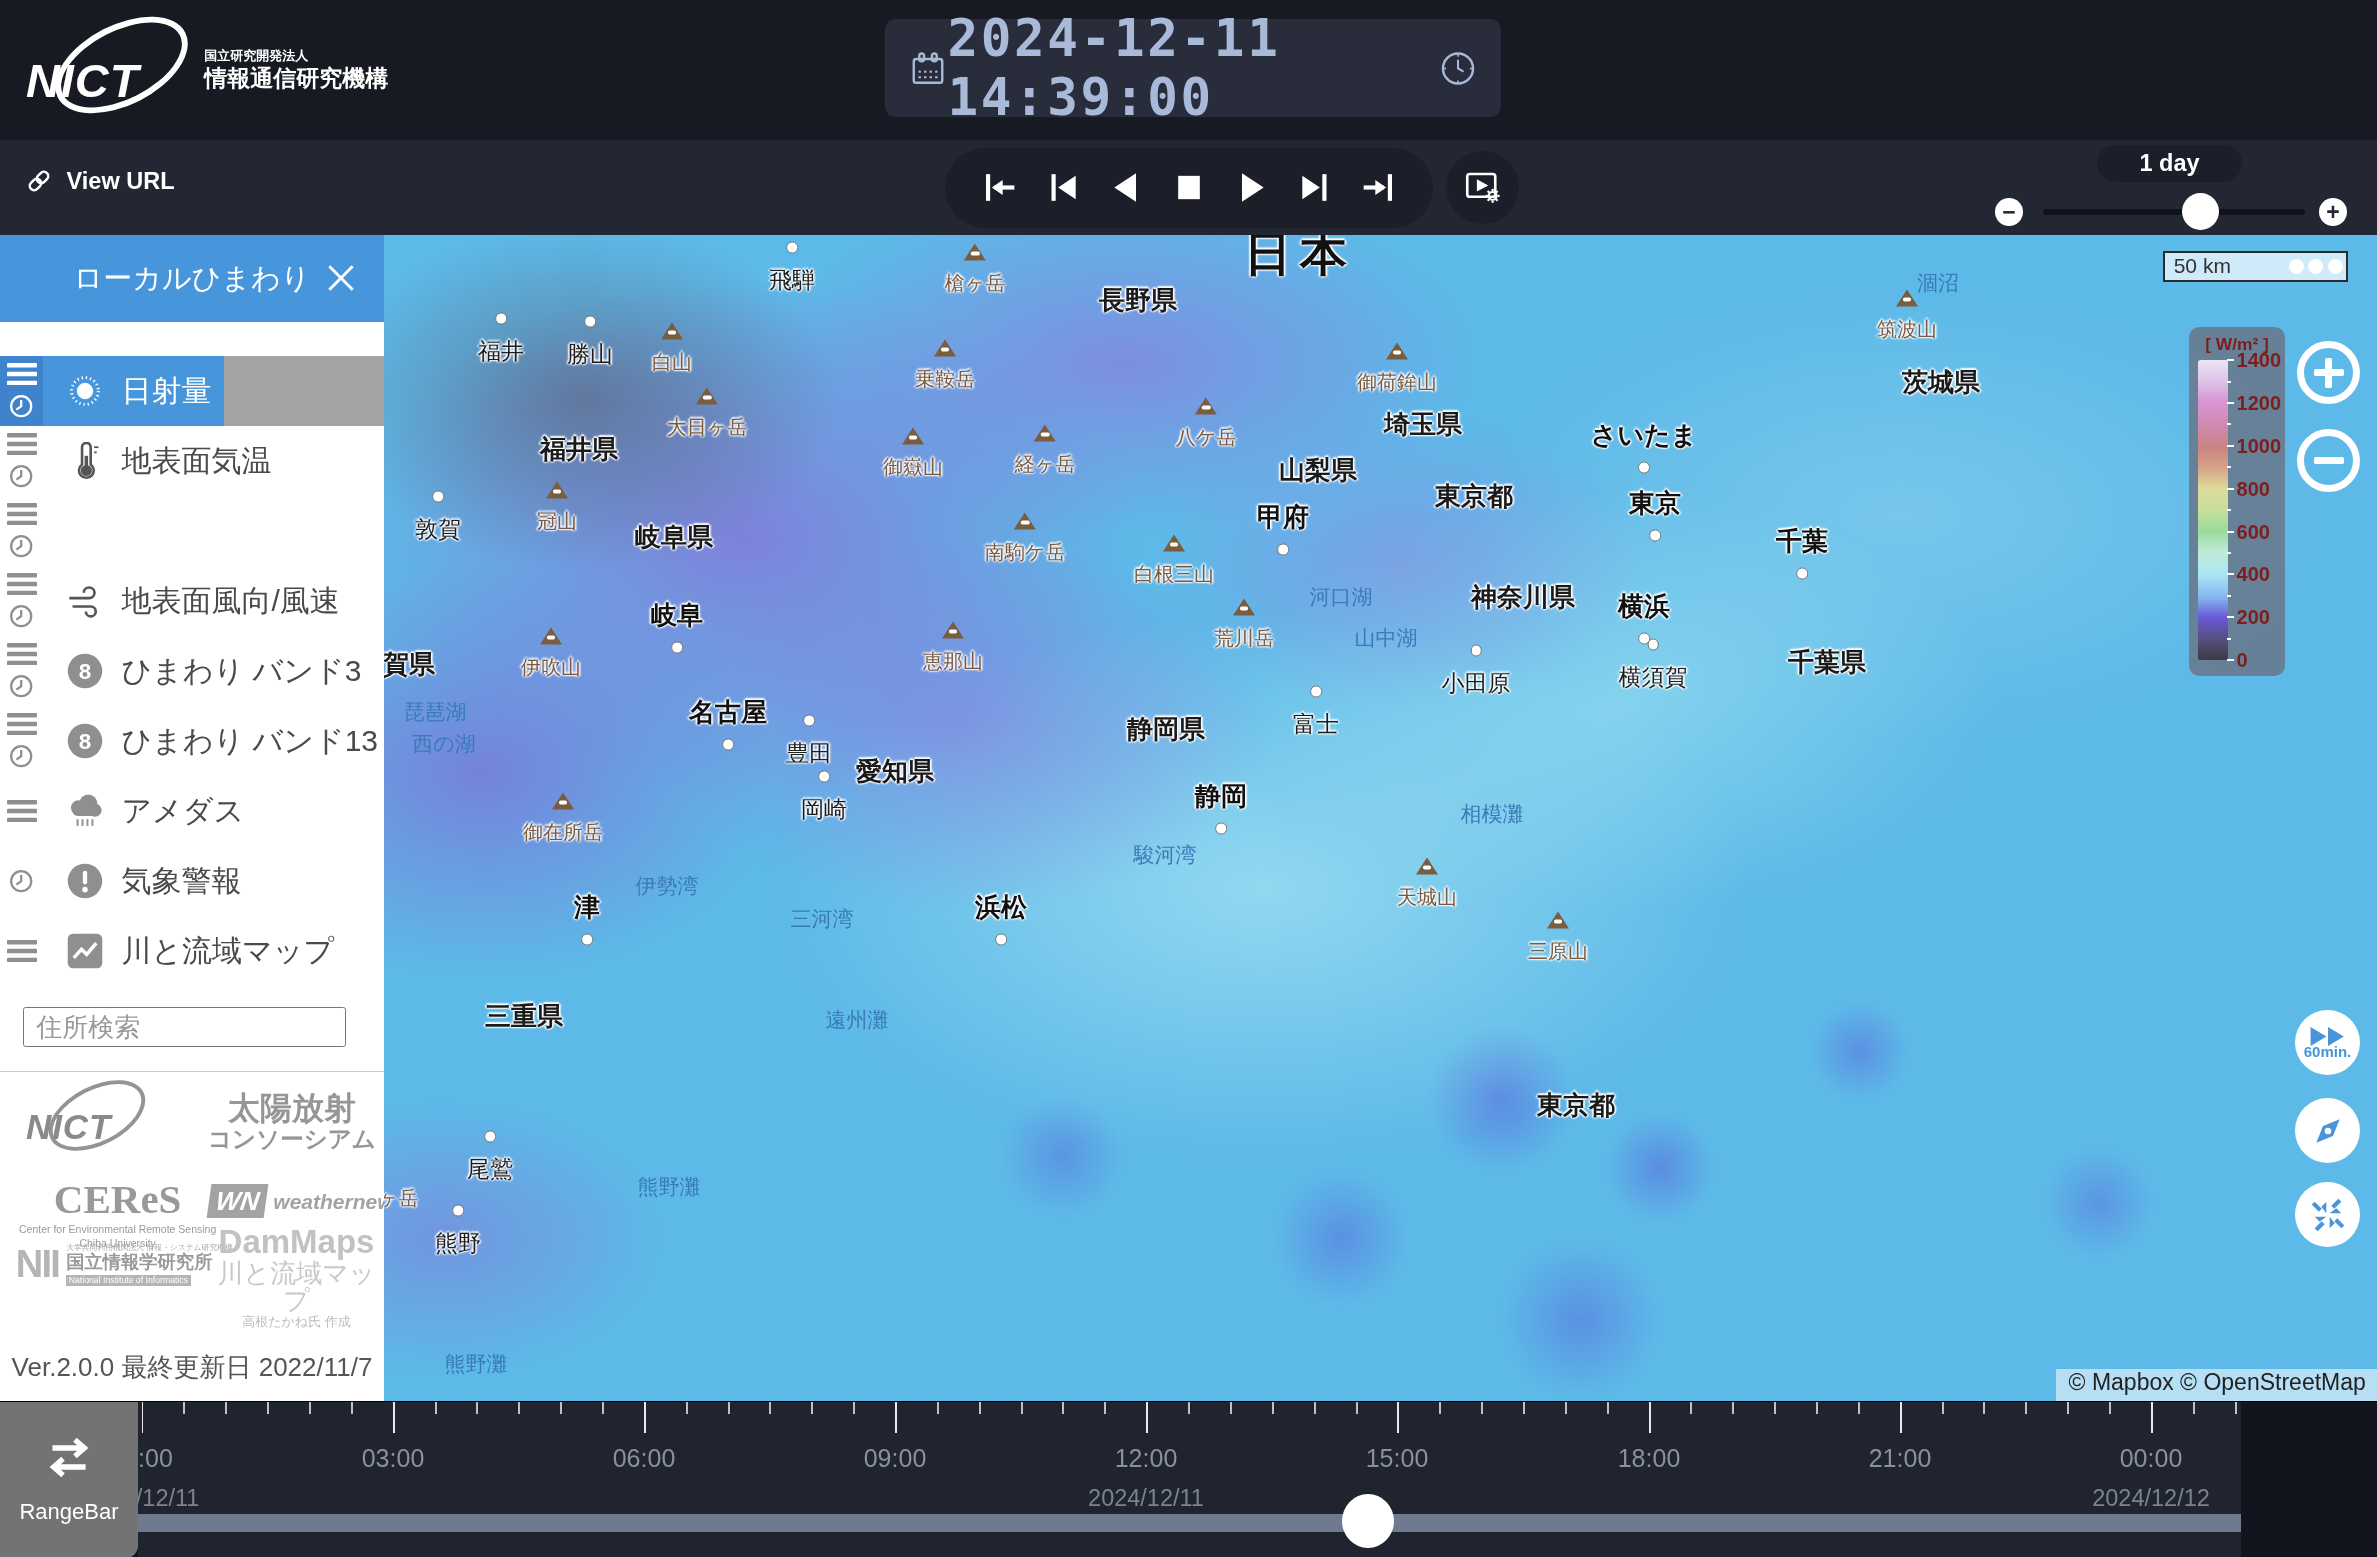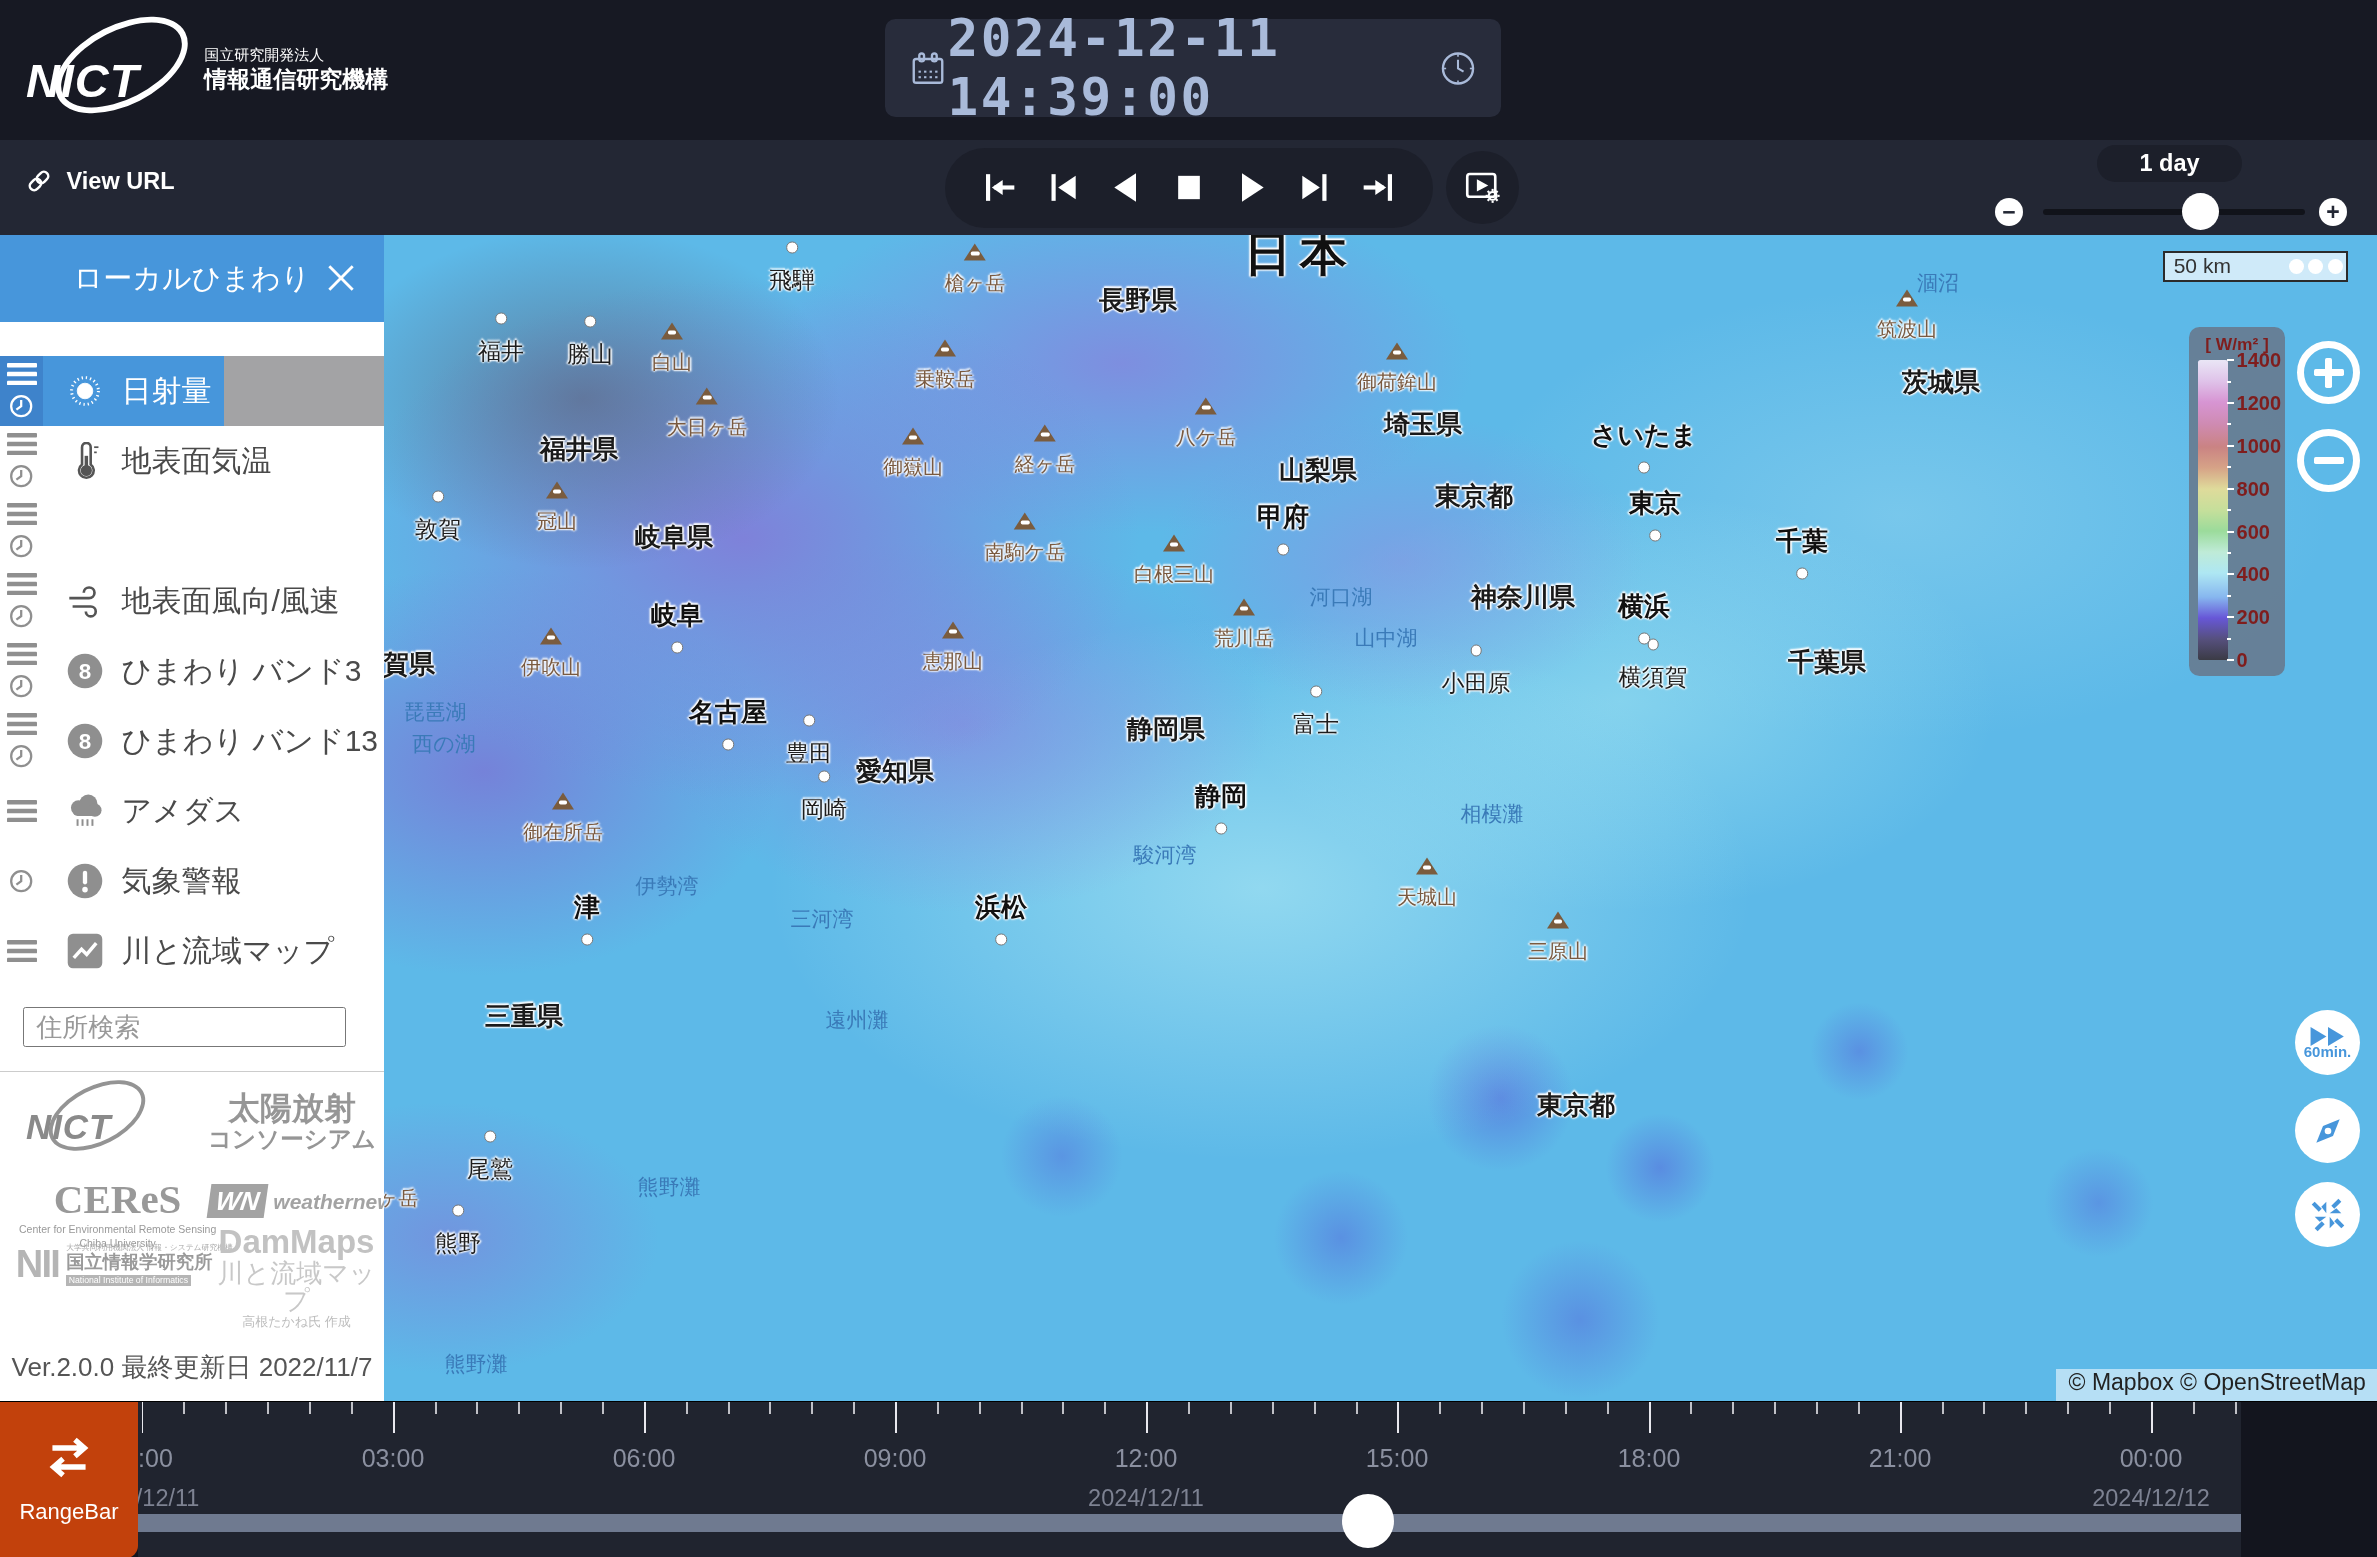--- a/index.html
+++ b/index.html
@@ -7,21 +7,21 @@
        font-family:"Liberation Sans",sans-serif;-webkit-font-smoothing:antialiased;}
   
   .topbar{position:absolute;left:0;top:0;width:2377px;height:140px;background:#171923;}
   .nict-logo{position:absolute;left:26px;top:23px;display:flex;align-items:center;color:#fff;}
   .nict-mark{position:relative;width:166px;height:94px;}
   .nict-ellipse{position:absolute;left:24.4px;top:1.7px;width:131px;height:68px;border:6.1px solid #fff;
     border-radius:50%;transform:rotate(-27deg);}
   .nict-word{position:absolute;left:0px;top:30px;font-size:47px;font-weight:bold;font-style:italic;
     letter-spacing:0.9px;}
   .nict-sub{margin-left:12.2px;line-height:1.25;}
-  .nict-sub .s1{font-size:15px;font-weight:normal;}
+  .nict-sub .s1{font-size:13px;font-weight:bold;}
   .nict-sub .s2{font-size:23px;font-weight:bold;}
   .dt-pill{position:absolute;left:885px;top:19px;width:616px;height:98px;background:#282c3b;
     border-radius:10.5px;display:flex;align-items:center;justify-content:space-between;
     padding:0 24.4px;box-sizing:border-box;color:#a9bad9;}
   .dt-text{font-family:"DejaVu Sans Mono",monospace;font-size:51px;font-weight:bold;letter-spacing:2.6px;}
   
   .toolbar{position:absolute;left:0;top:140px;width:2377px;height:96px;background:#232734;}
   .view-url{position:absolute;left:24.4px;top:26px;display:flex;align-items:center;gap:12.2px;color:#fff;
     font-size:23.5px;font-weight:bold;cursor:pointer;}
   .playback{position:absolute;left:945px;top:7.8px;width:488px;height:80px;background:#1c1f2a;
@@ -154,21 +154,21 @@
   
   .bottombar{position:absolute;left:0;top:1402px;width:2377px;height:156px;background:#13151e;}
   .timeline-area{position:absolute;left:138px;top:0;width:2103px;height:156px;background:#20242f;overflow:hidden;}
   .tl-tick{position:absolute;top:0;width:1.7px;background:#e8e8ee;}
   .tl-tick.minor{height:12.2px;opacity:.8;}
   .tl-tick.major{height:31px;}
   .tl-hour{position:absolute;top:42px;transform:translateX(-50%);font-size:25px;color:#8b90a0;}
   .tl-date{position:absolute;top:83px;transform:translateX(-50%);font-size:23.5px;color:#7d8292;}
   .tl-track{position:absolute;left:0;top:112px;width:2103px;height:18.3px;background:#6f7a90;cursor:pointer;}
   .tl-handle{position:absolute;top:92px;width:52px;height:54px;border-radius:50%;background:#fff;cursor:grab;transform:translateX(-50%);}
-  .rangebar-panel{position:absolute;left:0;top:0;width:138px;height:156px;background:#c2410c;z-index:3;
+  .rangebar-panel{position:absolute;left:0;top:0;width:138px;height:156px;background:#737373;z-index:3;
     border-radius:0 0 12.2px 0;display:flex;flex-direction:column;align-items:center;justify-content:center;
     gap:19px;color:#fff;cursor:pointer;}
   .rangebar-label{font-size:22px;}
   svg{display:block;}
 </style>
 </head>
 <body>
 
 <div id="app">
 

